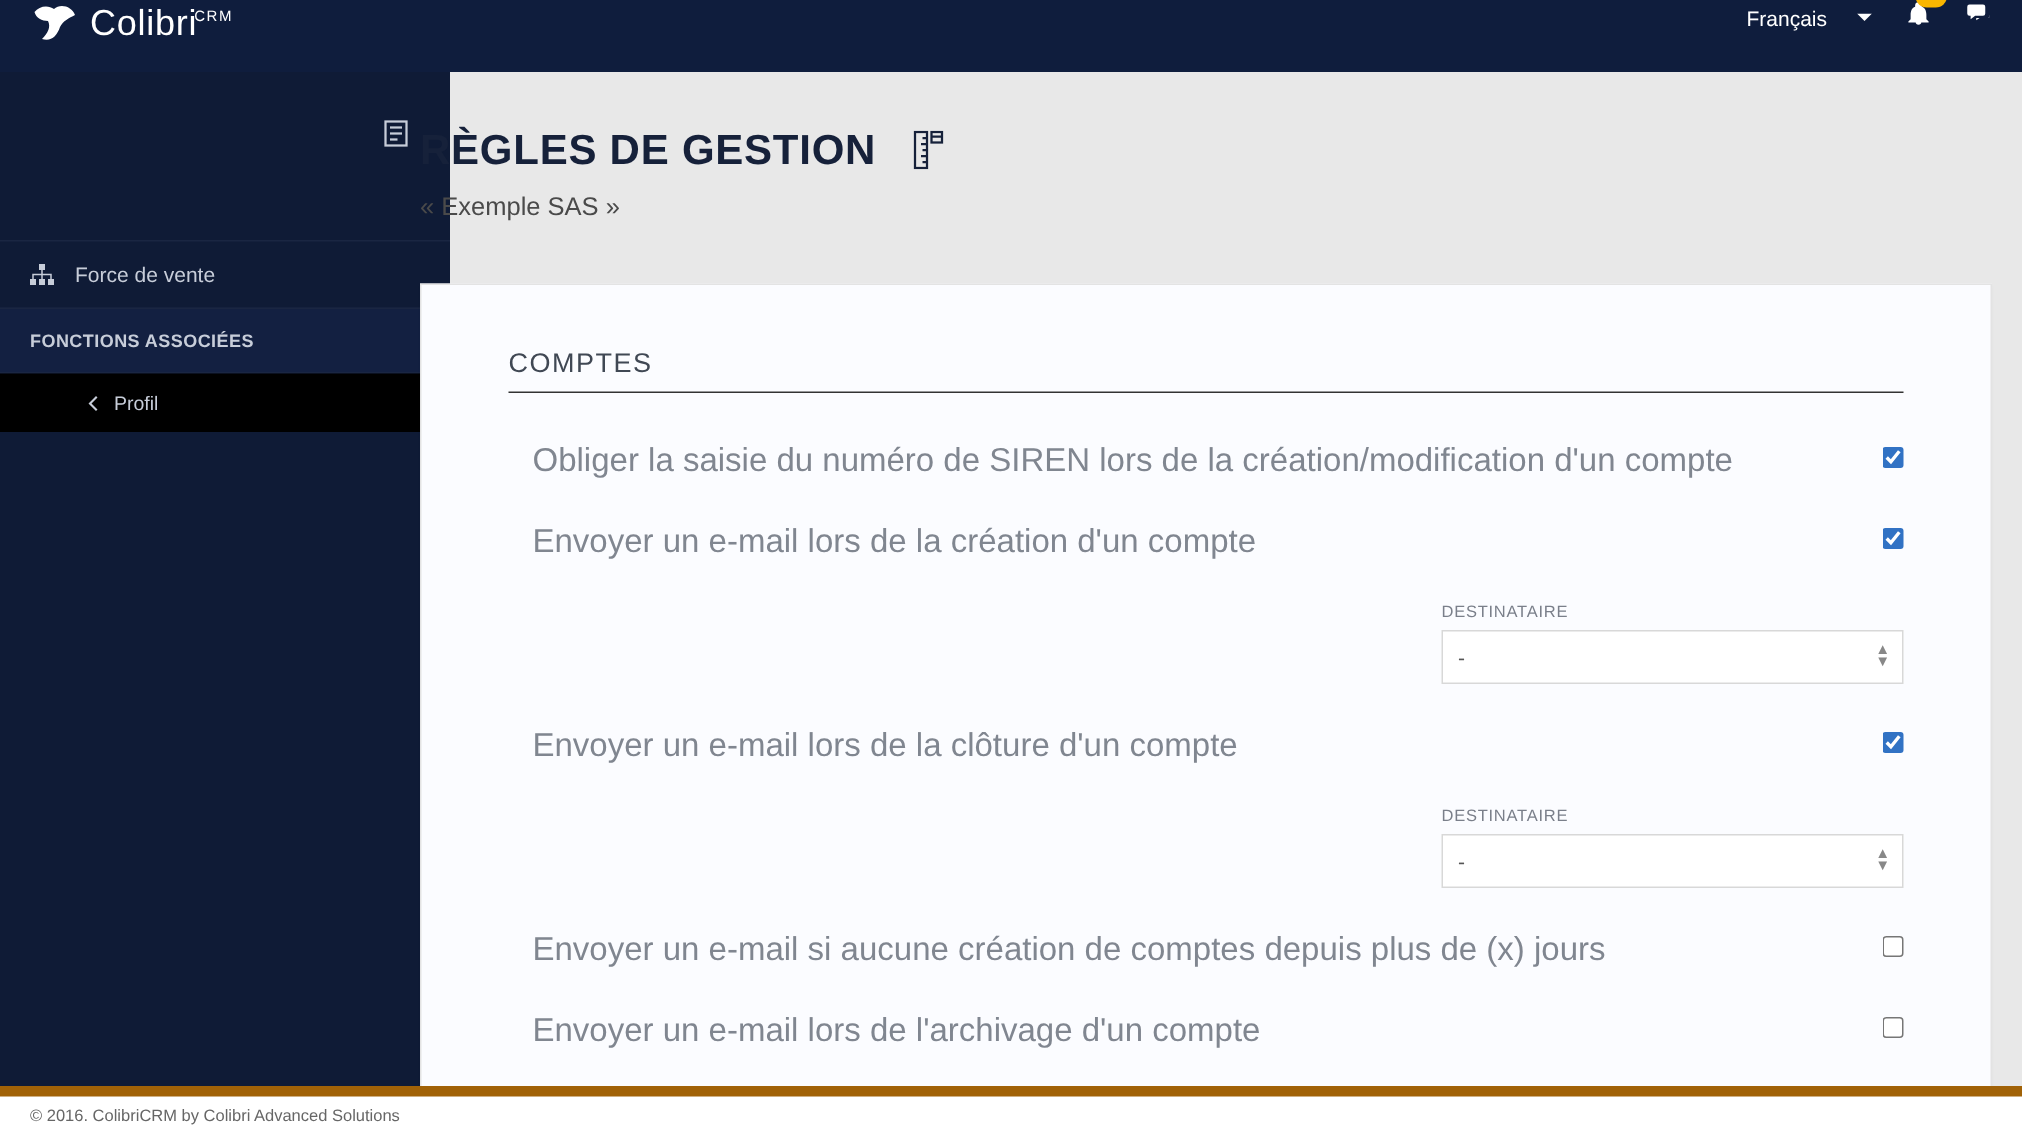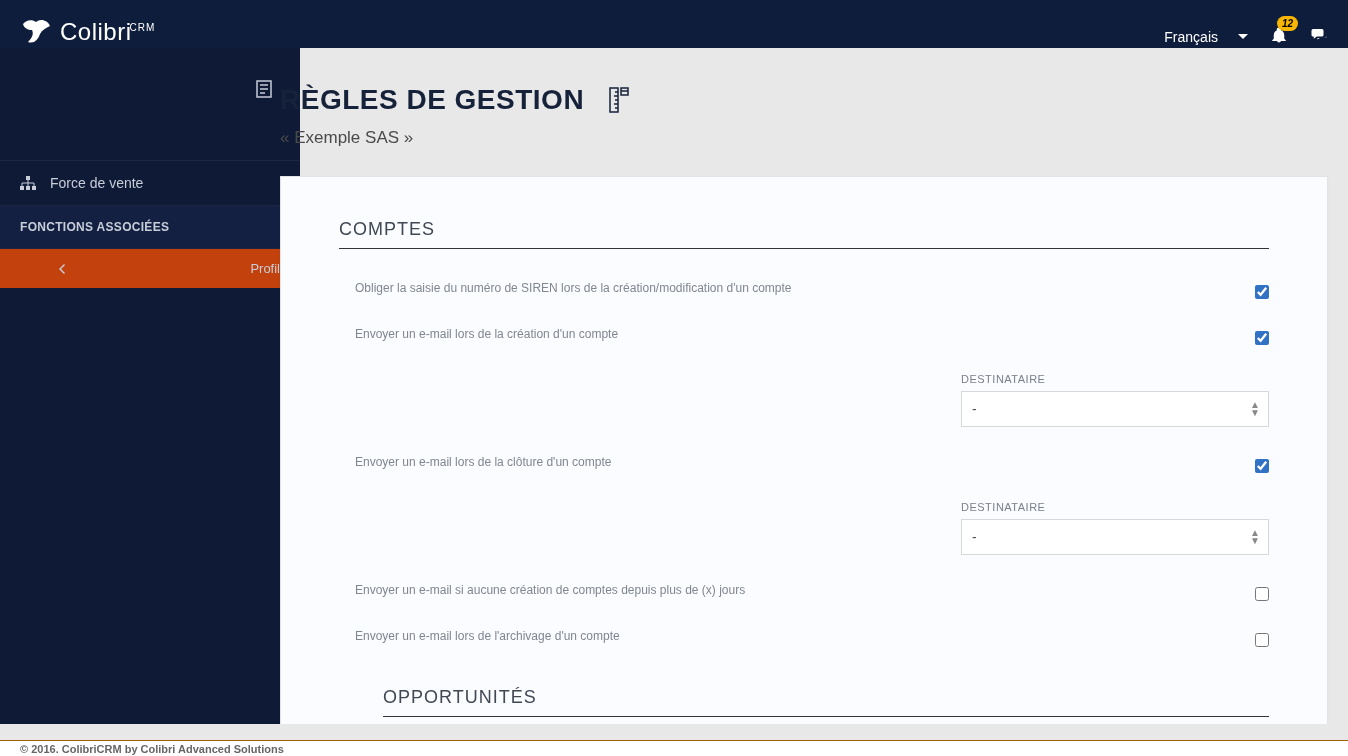--- a/index.html
+++ b/index.html
@@ -1,54 +1,54 @@
 <!DOCTYPE html>
 <html><head>
 <meta charset="utf-8">
 <style>
 * { margin: 0; padding: 0; box-sizing: border-box; }
 body { font-family: 'Helvetica Neue', Arial, sans-serif; background: #e8e8e8; width: 1348px; height: 756px; overflow: hidden; position: relative; }
 
-.header { background: #0f1d3d; height: 48px; display: flex; align-items: flex-end; padding: 0 20px; color: #fff; }
+.header { background: #0f1d3d; height: 48px; display: flex; align-items: flex-start; padding: 0 20px; color: #fff; }
 .logo-area { display: flex; align-items: center; gap: 8px; }
 .logo-icon { width: 32px; height: 32px; }
 .logo-text { font-size: 24px; font-weight: 300; letter-spacing: 0.5px; }
 .logo-sub { font-size: 10px; letter-spacing: 1px; margin-left: -2px; vertical-align: super; }
 .header-right { margin-left: auto; display: flex; align-items: center; gap: 22px; }
 .lang-select { display: flex; align-items: center; gap: 20px; font-size: 14px; cursor: pointer; }
 .notif-wrap { position: relative; cursor: pointer; font-style: italic; }
 .notif-badge { position: absolute; top: -10px; right: -10px; background: #f9b600; color: #000; font-size: 10px; font-weight: bold; padding: 2px 5px; border-radius: 8px; }
 .icon-svg { width: 18px; height: 18px; fill: #fff; }
 
 .sidebar { position: absolute; left: 0; top: 48px; width: 300px; bottom: 32px; background: #0f1b36; color: #c7cdd9; }
 .sidebar-top { height: 112px; position: relative; }
 .sidebar-doc-icon { position: absolute; top: 32px; right: 28px; width: 16px; height: 18px; }
 .sidebar-item { display: flex; align-items: center; gap: 14px; padding: 14px 20px; font-size: 14px; cursor: pointer; border-top: 1px solid #1a2642; }
 .sidebar-section-label { padding: 14px 20px; font-size: 12px; font-weight: bold; letter-spacing: 0.3px; background: #132041; border-top: 1px solid #1a2642; border-bottom: 1px solid #1a2642; }
-.sidebar-sub { display: flex; align-items: center; gap: 10px; padding: 12px 20px 12px 58px; font-size: 13px; background: #c2410c; cursor: pointer; justify-content: space-between; }
+.sidebar-sub { display: flex; align-items: center; gap: 10px; padding: 12px 20px 12px 58px; font-size: 13px; background: #000000; cursor: pointer; }
 
 .main { position: absolute; left: 260px; top: 48px; right: 0; bottom: 32px; overflow-y: auto; }
-.page-header { padding: 36px 20px 28px 20px; }
+.page-header { padding: 36px 20px 41px 20px; }
 .page-title-row { display: flex; align-items: center; gap: 24px; }
 .page-title { font-size: 28px; font-weight: 900; color: #16213a; letter-spacing: 0.5px; }
 .ruler-icon { width: 22px; height: 26px; }
 .page-subtitle { font-size: 17px; color: #4a4a4a; margin-top: 12px; }
 
 .card { background: #fbfcff; margin: 0 20px 20px 20px; padding: 42px 58px; border: 1px solid #e3e3e3; box-shadow: 0 1px 2px rgba(0,0,0,0.03); }
 .section-title { font-size: 18px; letter-spacing: 1px; color: #404854; padding-bottom: 8px; border-bottom: 1px solid #333; margin-bottom: 32px; }
 .rule-row { display: flex; align-items: flex-start; margin-bottom: 28px; padding-left: 16px; }
-.rule-label { flex: 1; font-size: 12px; color: #808690; padding-right: 20px; }
+.rule-label { flex: 1; font-size: 22px; color: #808690; padding-right: 20px; }
 .rule-check { width: 14px; height: 14px; accent-color: #3172c4; cursor: pointer; margin-top: 4px; }
 .sub-field { margin-left: auto; width: 308px; margin-bottom: 28px; }
 .sub-field-label { font-size: 11px; letter-spacing: 0.5px; color: #7a7f8a; margin-bottom: 6px; }
 .select-wrap { position: relative; border: 1px solid #d8d8d8; background: #fff; height: 36px; display: flex; align-items: center; padding: 0 10px; cursor: pointer; }
 .select-value { font-size: 14px; color: #555; }
 .select-arrows { position: absolute; right: 8px; top: 50%; transform: translateY(-50%); font-size: 10px; color: #888; line-height: 8px; }
 
-.footer { position: absolute; left: 0; right: 0; bottom: 0; height: 16px; background: #fff; border-top: 1px solid #a16207; display: flex; align-items: center; padding: 0 20px; font-size: 11px; color: #666; font-weight: bold; }
+.footer { position: absolute; left: 0; right: 0; bottom: 0; height: 32px; background: #fff; border-top: 7px solid #a16207; display: flex; align-items: center; padding: 0 20px; font-size: 11px; color: #666; }
 
 .org-icon { width: 16px; height: 14px; }
 .chev-left { width: 8px; height: 10px; }
 </style>
 </head>
 <body>
 
 <div class="header">
   <div class="logo-area">
     <svg class="logo-icon" viewBox="0 0 32 32" fill="#fff">

